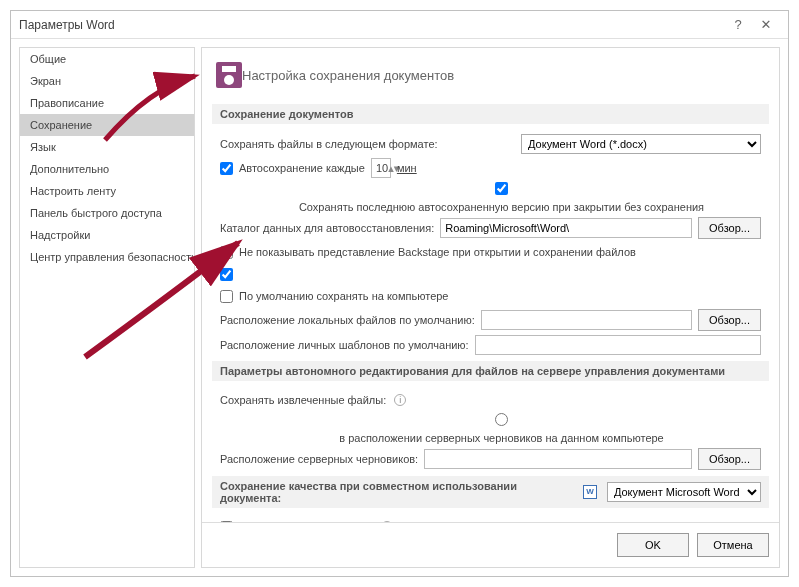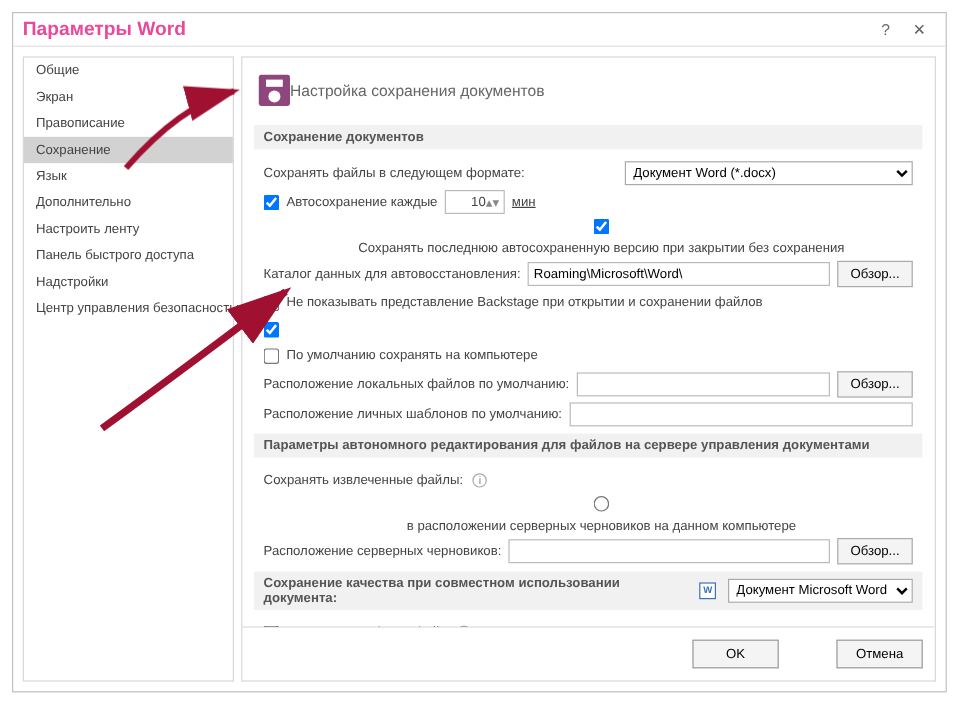--- a/index.html
+++ b/index.html
@@ -1,44 +1,44 @@
 <!DOCTYPE html>
 <html><head>
 <meta charset="utf-8">
 <style>
 * { box-sizing: border-box; margin: 0; padding: 0; font-family: "Segoe UI", Tahoma, sans-serif; font-size: 11px; }
 body { background: #fff; width: 799px; height: 587px; position: relative; }
 .dialog { position: absolute; inset: 10px; border: 1px solid #c0c0c0; background: #fff; display: flex; flex-direction: column; }
 .titlebar { height: 28px; display: flex; align-items: center; padding: 0 8px; border-bottom: 1px solid #e0e0e0; }
-.titlebar .title { flex: 1; color: #ec4899; font-size: 16px; font-weight: bold; }
+.titlebar .title { flex: 1; color: #404040; font-size: 12px; }
 .titlebar .btn { width: 28px; text-align: center; color: #666; cursor: default; font-size: 13px; }
 .body { flex: 1; display: flex; padding: 8px; gap: 6px; overflow: hidden; }
 .sidebar { width: 176px; border: 1px solid #d8d8d8; background: #fff; }
 .sidebar .item { padding: 5px 10px; color: #444; cursor: default; white-space: nowrap; }
 .sidebar .item.selected { background: #d2d2d2; }
 .main { flex: 1; border: 1px solid #d8d8d8; background: #fff; display: flex; flex-direction: column; overflow: hidden; }
 .main-inner { flex: 1; overflow: auto; padding: 8px 10px; }
 .header { display: flex; align-items: center; gap: 0; padding: 6px 0 12px 4px; }
 .save-icon { width: 26px; height: 26px; background: #8e477d; border-radius: 2px; position: relative; }
 .save-icon::before { content: ""; position: absolute; top: 4px; left: 6px; width: 14px; height: 6px; background: #fff; }
 .save-icon::after { content: ""; position: absolute; bottom: 3px; left: 8px; width: 10px; height: 10px; background: #fff; border-radius: 50%; }
 .header-title { color: #666; font-size: 13px; }
 .section-head { background: #f1f1f1; padding: 4px 8px; color: #555; font-weight: bold; margin: 4px 0 8px; font-size: 11px; }
 .row { display: flex; align-items: center; gap: 6px; padding: 2px 8px; color: #444; min-height: 22px; }
 .row .u { text-decoration: underline; }
 .row input[type="checkbox"] { width: 13px; height: 13px; }
 .row input[type="radio"] { width: 13px; height: 13px; }
 .row input[type="text"] { border: 1px solid #bbb; height: 20px; padding: 0 4px; font-size: 11px; }
-.row .num { width: 50px; height: 20px; border: 1px solid #bbb; display: inline-flex; align-items: center; padding: 0 21px; }
+.row .num { width: 20px; height: 20px; border: 1px solid #bbb; display: inline-flex; align-items: center; padding: 0 4px; }
 select { border: 1px solid #aaa; height: 20px; font-size: 11px; padding: 0 2px; background: #fff; }
 .browse-btn { height: 22px; padding: 2px 10px; border: 1px solid #aaa; background: #f4f4f4; font-size: 11px; }
 .indent { margin-left: 22px; flex-direction: column; }
 .info { display:inline-block; width:12px; height:12px; border:1px solid #aaa; border-radius:50%; color:#888; font-size:9px; text-align:center; line-height:10px; margin-left:2px;}
 .footer { border-top: 1px solid #ddd; padding: 10px; display: flex; justify-content: flex-end; gap: 8px; }
-.footer button { width: 72px; height: 24px; border: 1px solid #999; background: #f4f4f4; font-size: 11px; margin-left: 40px; }
+.footer button { width: 72px; height: 24px; border: 1px solid #999; background: #f4f4f4; font-size: 11px; }
 .arrow { position: absolute; pointer-events: none; }
 .arrow svg { display: block; }
 .doc-icon { display:inline-block; width:14px; height:14px; background:#fff; border:1px solid #3a6fb5; position:relative; margin-right:2px;}
 .doc-icon::after{content:"W"; color:#3a6fb5; font-size:8px; font-weight:bold; position:absolute; top:1px; left:2px;}
 </style>
 </head>
 <body>
 
 <div class="dialog">
   <div class="titlebar">

